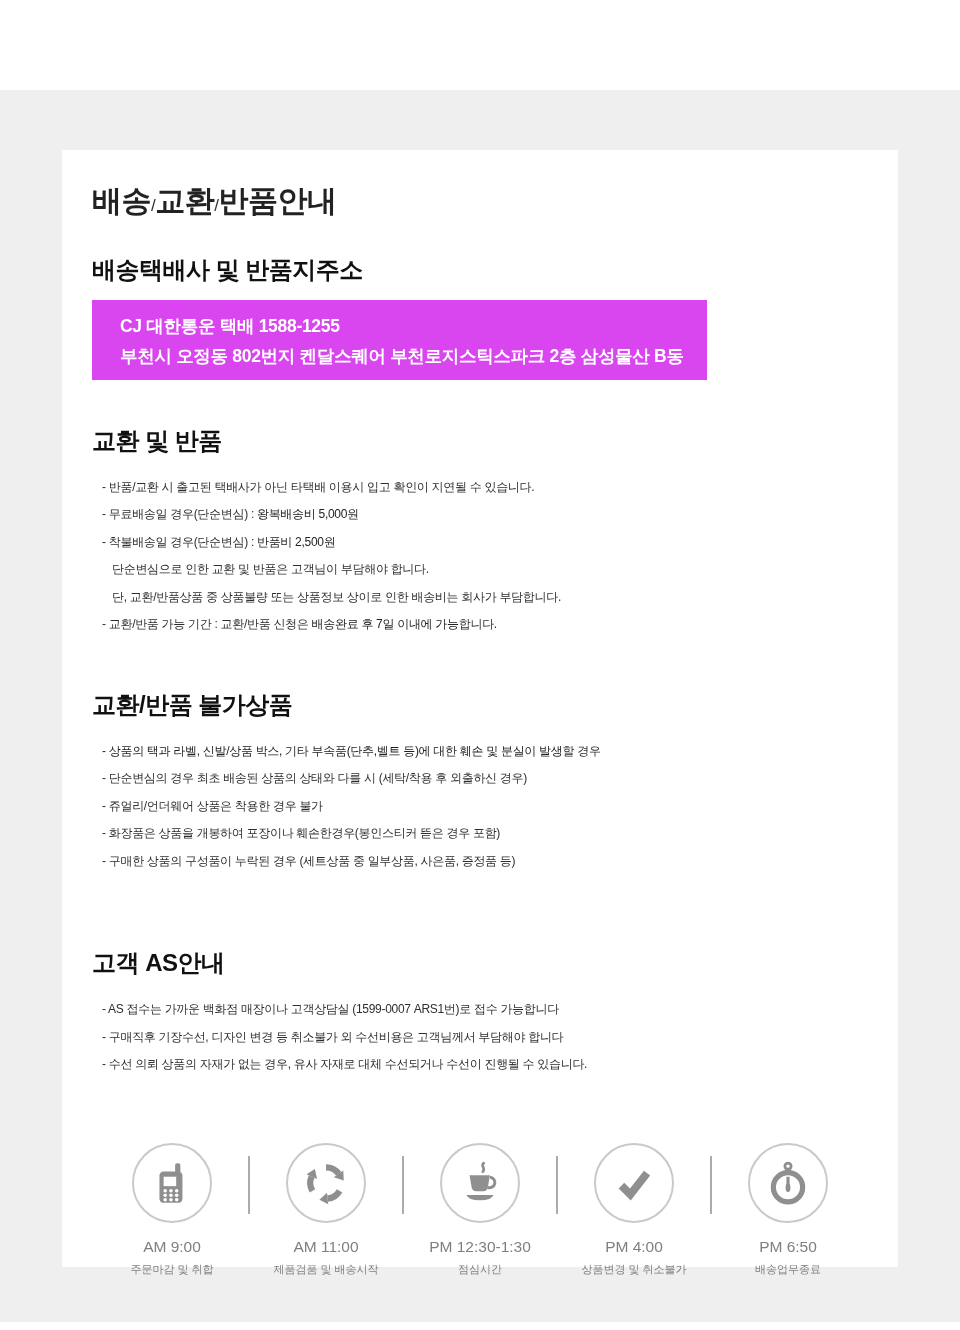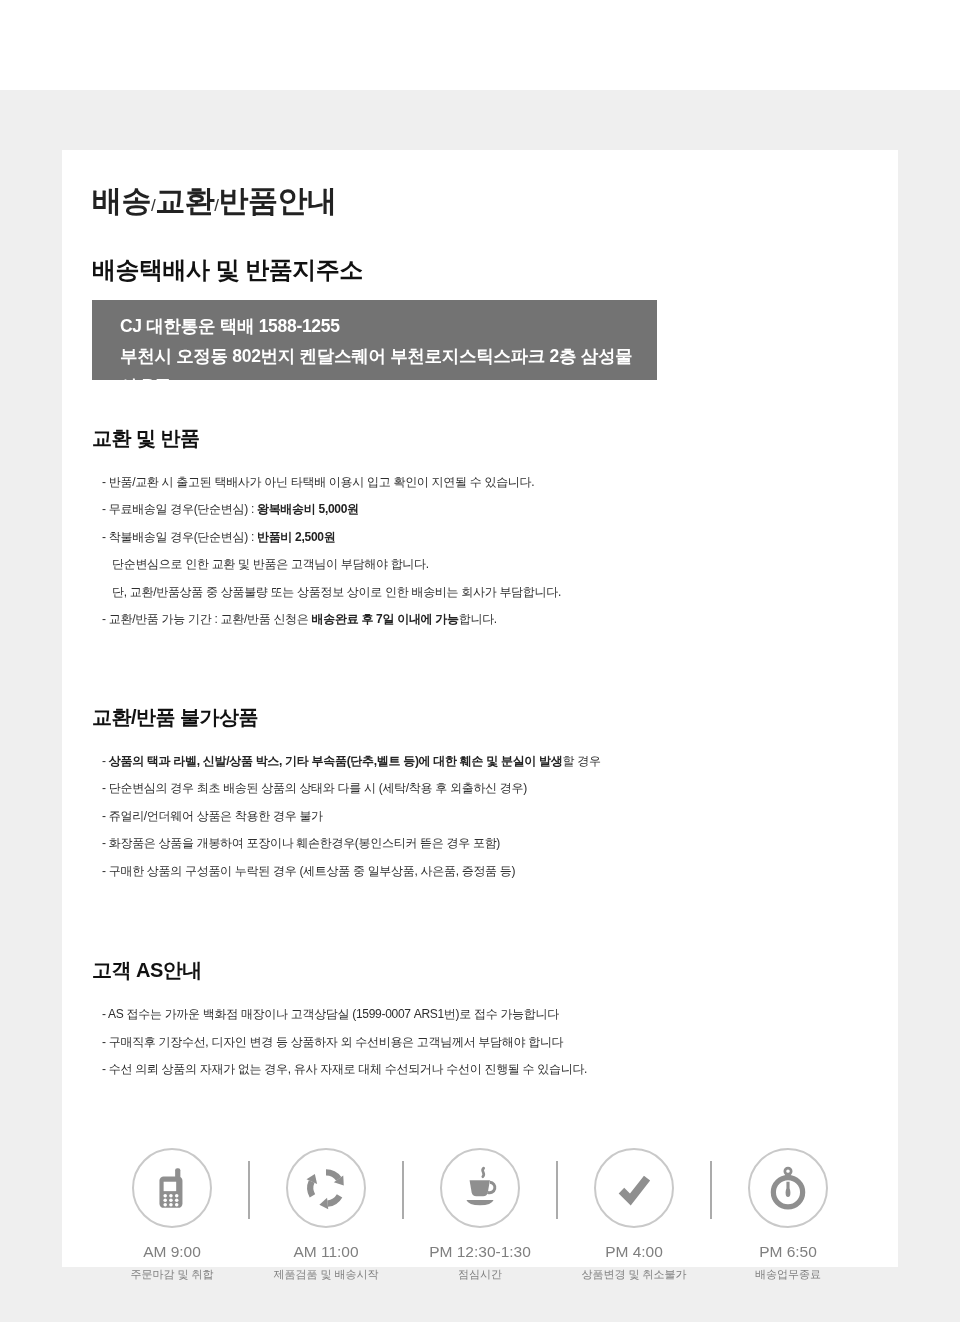--- a/index.html
+++ b/index.html
@@ -37,52 +37,52 @@
   }
   .sub-heading {
     margin-top: 37px;
     font-size: 24px;
     font-weight: 700;
     color: #111111;
     letter-spacing: -0.5px;
   }
   .carrier-box {
     margin-top: 14px;
-    width: 565px;
+    width: 615px;
     height: 80px;
-    background: #737373;
+    background: #d946ef;
     color: #ffffff;
     font-weight: 700;
     font-size: 17.5px;
     line-height: 30px;
     padding: 11px 20px 0 28px;
     letter-spacing: -0.3px;
   }
   .section-heading {
-    font-size: 20px;
+    font-size: 24px;
     font-weight: 700;
     color: #111111;
     letter-spacing: -0.5px;
   }
   .sec-1 { margin-top: 45px; }
-  .sec-2 { margin-top: 70px; }
+  .sec-2 { margin-top: 50px; }
   .sec-3 { margin-top: 72px; }
   .bullet-list {
     margin-top: 17px;
     padding-left: 10px;
     font-size: 12px;
     color: #2d2d2d;
     letter-spacing: -0.3px;
   }
   .bullet-list .line {
     line-height: 27.5px;
     white-space: nowrap;
   }
   .bullet-list .line.indent { padding-left: 10px; }
-  .bullet-list b { font-weight: 700; color: #222222; }
+  .bullet-list b { font-weight: 400; color: #222222; }
   
   .schedule {
     margin-top: 64px;
     display: flex;
     justify-content: center;
     align-items: flex-start;
   }
   .sched-item {
     width: 152px;
     display: flex;
@@ -151,21 +151,21 @@
     <div class="line"><span>- </span><b>상품의 택과 라벨, 신발/상품 박스, 기타 부속품(단추,벨트 등)에 대한 훼손 및 분실이 발생</b><span>할 경우</span></div>
     <div class="line"><span>- 단순변심의 경우 최초 배송된 상품의 상태와 다를 시 (세탁/착용 후 외출하신 경우)</span><b></b><span></span></div>
     <div class="line"><span>- 쥬얼리/언더웨어 상품은 착용한 경우 불가</span><b></b><span></span></div>
     <div class="line"><span>- 화장품은 상품을 개봉하여 포장이나 훼손한경우(봉인스티커 뜯은 경우 포함)</span><b></b><span></span></div>
     <div class="line"><span>- 구매한 상품의 구성품이 누락된 경우 (세트상품 중 일부상품, 사은품, 증정품 등)</span><b></b><span></span></div>
   </div>
 
   <div class="section-heading sec-3">고객 AS안내</div>
   <div class="bullet-list">
     <div class="line"><span>- AS 접수는 가까운 백화점 매장이나 고객상담실 (1599-0007 ARS1번)로 접수 가능합니다</span><b></b><span></span></div>
-    <div class="line"><span>- 구매직후 기장수선, 디자인 변경 등 상품하자 외 수선비용은 고객님께서 부담해야 합니다</span><b></b><span></span></div>
+    <div class="line"><span>- 구매직후 기장수선, 디자인 변경 등 취소불가 외 수선비용은 고객님께서 부담해야 합니다</span><b></b><span></span></div>
     <div class="line"><span>- 수선 의뢰 상품의 자재가 없는 경우, 유사 자재로 대체 수선되거나 수선이 진행될 수 있습니다.</span><b></b><span></span></div>
   </div>
 
   <div class="schedule">
 
     <div class="sched-item">
       <div class="sched-circle">
         <svg viewBox="0 0 44 44">
           <rect x="25" y="3" width="5" height="12" rx="2" fill="#8f8f8f"></rect>
           <rect x="10" y="11" width="22" height="30" rx="4" fill="#8f8f8f"></rect>

